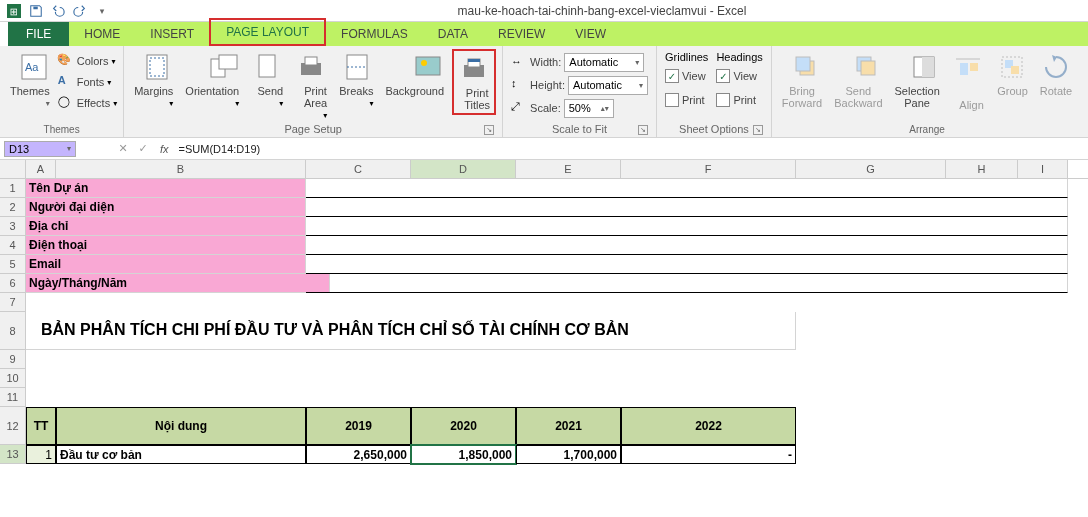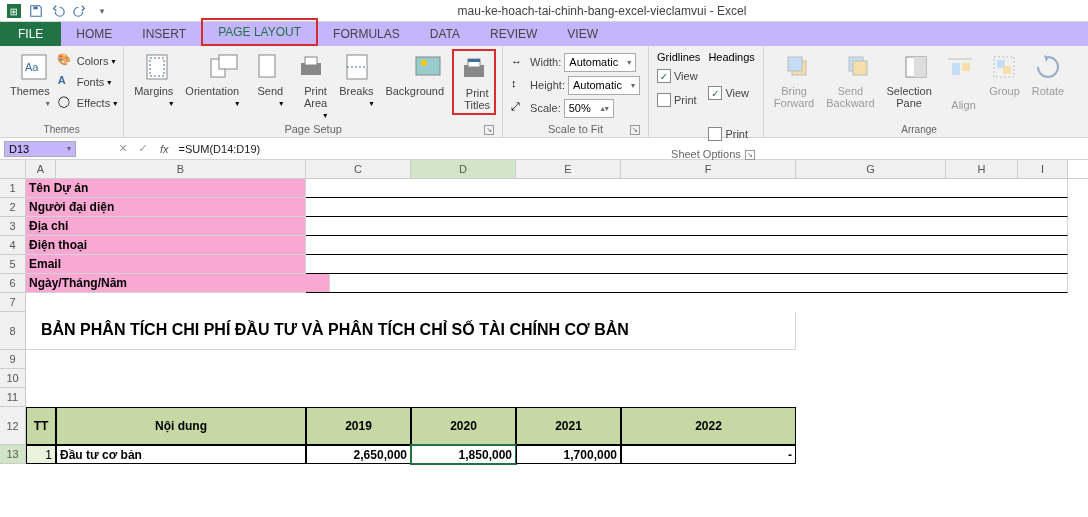--- a/index.html
+++ b/index.html
@@ -2,38 +2,38 @@
 <html><head>
 <meta charset="utf-8">
 <style>
 *{box-sizing:border-box;margin:0;padding:0;font-family:"Segoe UI",Tahoma,sans-serif;font-size:11px;}
 body{background:#fff;width:1088px;height:517px;overflow:hidden;user-select:none;}
 .titlebar{height:22px;background:#fff;border-bottom:1px solid #d4d4d4;display:flex;align-items:center;}
 .qat{display:flex;align-items:center;padding:0 4px;gap:2px;}
 .qat-btn{width:20px;height:20px;display:flex;align-items:center;justify-content:center;}
 .qat-btn svg{width:14px;height:14px;}
 .title-center{flex:1;text-align:center;color:#444;font-size:12px;}
-.tabs{height:24px;display:flex;align-items:flex-end;background:#c4b5fd;}
+.tabs{height:24px;display:flex;align-items:flex-end;background:#bef264;margin-left:8px;}
 .tab{padding:5px 15px;font-size:12px;color:#444;cursor:pointer;}
 .tab.file{background:#217346;color:#fff;padding:5px 18px;}
 .tab.active{color:#217346;}
 .tab.highlighted{border:2px solid #d62e2e;color:#217346;}
 .ribbon{height:92px;background:#f1f1f1;border-bottom:1px solid #d4d4d4;display:flex;}
 .group{border-right:1px solid #d4d4d4;display:flex;flex-direction:column;padding:3px 6px 1px;}
 .group-body{flex:1;display:flex;align-items:flex-start;gap:4px;}
 .group-label{text-align:center;font-size:10px;color:#666;padding:1px 0;position:relative;}
 .group-label .launcher{position:absolute;right:2px;bottom:1px;width:10px;height:10px;border:1px solid #999;font-size:7px;color:#666;display:flex;align-items:center;justify-content:center;}
 .lgbtn{display:flex;flex-direction:column;align-items:flex-end;justify-content:flex-start;padding:2px 4px;min-width:40px;cursor:pointer;gap:2px;}
 .lgbtn .ic{width:32px;height:32px;display:flex;align-items:center;justify-content:center;}
 .lgbtn .lb{font-size:11px;color:#444;text-align:center;line-height:1.1;}
 .lgbtn.highlighted{border:2px solid #d62e2e;}
 .smrow{display:flex;align-items:center;gap:3px;height:22px;}
 .smrow .ic{width:16px;height:16px;}
 .smrow .lb{color:#444;}
-.combo{border:1px solid #ababab;background:#fff;padding:1px 4px;font-size:11px;width:72px;display:flex;justify-content:space-between;align-items:center;height:19px;}
+.combo{border:1px solid #ababab;background:#fff;padding:1px 4px;font-size:11px;width:80px;display:flex;justify-content:space-between;align-items:center;height:19px;}
 .combo .arr{font-size:8px;color:#666;}
 .chk{width:14px;height:14px;border:1px solid #888;background:#fff;display:inline-flex;align-items:center;justify-content:center;font-size:10px;color:#217346;}
 .stackcol{display:flex;flex-direction:column;gap:1px;}
 .themes-small{display:flex;flex-direction:column;gap:1px;padding:2px 0;}
 .themes-small .smrow{height:20px;}
 .fbar{height:22px;border-bottom:1px solid #d4d4d4;display:flex;align-items:center;background:#fff;}
 .namebox{width:72px;border:1px solid #ababab;margin:0 4px;padding:1px 4px;background:#c4b5fd;display:flex;justify-content:space-between;align-items:center;}
 .namebox .arr{font-size:8px;color:#666;}
 .fxbtns{display:flex;gap:2px;padding:0 4px;}
 .fxbtn{width:18px;height:18px;display:flex;align-items:center;justify-content:center;color:#999;}
@@ -251,21 +251,21 @@
         <div class="lb">Gridlines</div>
         <div class="smrow">
             <span class="chk">✓</span>
             <span class="lb">View</span>
           </div>
         <div class="smrow">
             <span class="chk"></span>
             <span class="lb">Print</span>
           </div>
       </div>
-      <div class="stackcol" style="padding:2px;gap:19px;text-align:center;">
+      <div class="stackcol" style="padding:2px;gap:2px;text-align:center;">
         <div class="lb">Headings</div>
         <div class="smrow">
             <span class="chk">✓</span>
             <span class="lb">View</span>
           </div>
         <div class="smrow">
             <span class="chk"></span>
             <span class="lb">Print</span>
           </div>
       </div>

